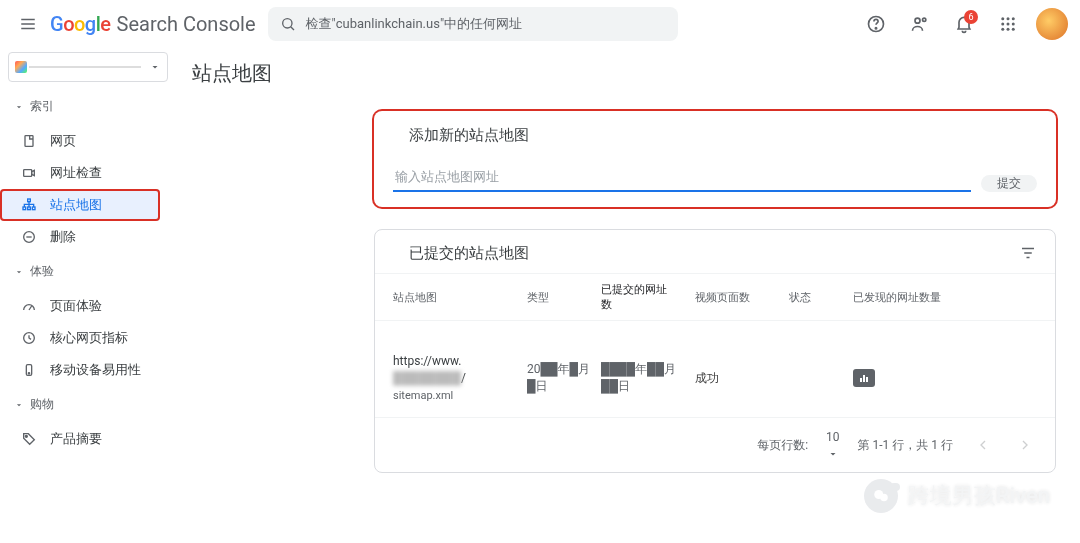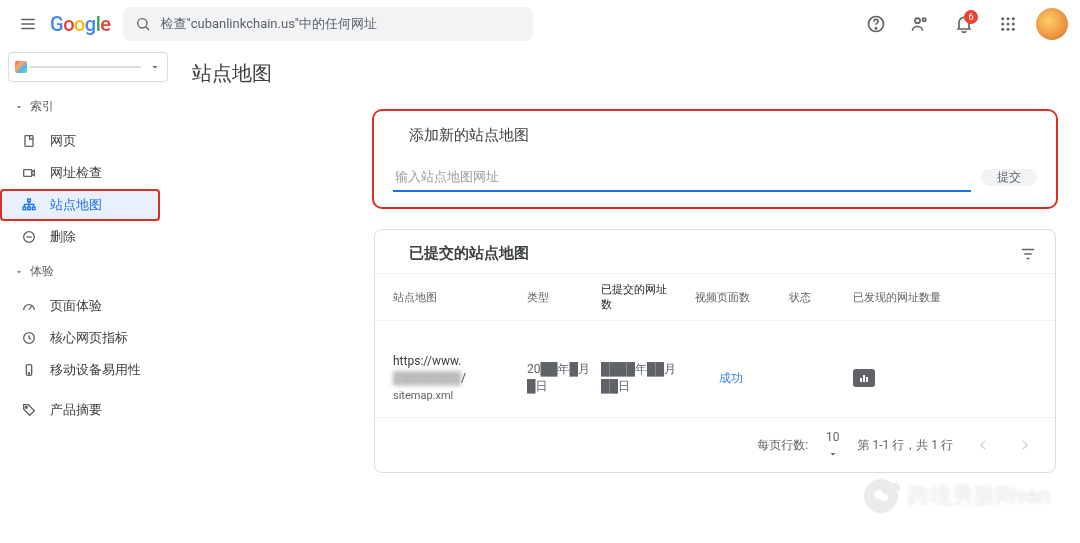--- a/index.html
+++ b/index.html
@@ -38,36 +38,36 @@
   .sb-item.highlight-red { box-shadow: inset 0 0 0 2px #d93025; border-radius:4px; }
 
   
   .main { flex:1; padding:0 24px 0 16px; overflow:auto; }
   .page-title { font-size:20px; color:#3c4043; padding:12px 0 24px 0; }
   .cards-wrap { max-width:880px; margin-left:182px; }
   .card { background:#fff; border:1px solid #dadce0; border-radius:8px; margin-bottom:22px; }
   .card.red-outline { box-shadow: 0 0 0 2px #d93025; border-color:transparent; }
   .card-pad { padding:14px 18px; }
   .card-title { font-size:15px; color:#3c4043;margin-left:16px; }
-  .add-row { display:flex; align-items:center; margin-top:18px; }
+  .add-row { display:flex; align-items:flex-end; margin-top:18px; }
   .add-input { flex:1; border:none; border-bottom:2px solid #1a73e8; font-size:13px; padding:6px 2px; background:transparent; outline:none; }
   .add-input::placeholder { color:#9aa0a6; }
   .submit-btn { width:56px; margin-left:10px; background:#f1f3f4; color:#5f6368; font-size:12px; display:flex; align-items:center; justify-content:center; border-radius:12px; cursor:not-allowed; }
 
-  .card2-head { display:flex; align-items:flex-end; padding:14px 18px 10px 18px;font-weight:bold; }
+  .card2-head { display:flex; align-items:flex-start; padding:14px 18px 10px 18px; }
   .card2-head .filter { margin-left:auto; color:#5f6368; cursor:pointer; }
   .tbl { width:100%; font-size:12px; color:#5f6368; }
   .tbl-row { display:grid; grid-template-columns: 130px 70px 90px 90px 60px 90px 30px; gap:4px; padding:8px 18px; align-items:center; }
   .tbl-row.head { font-size:11px; color:#5f6368; border-top:1px solid #f1f3f4; }
   .tbl-row.head .bold { color:#202124; font-weight:500; display:flex; align-items:center; gap:10px; }
   .tbl-row.data { border-top:1px solid #f1f3f4; padding-top:32px; padding-bottom:14px; }
   .tbl-row .url-cell { line-height:1.4; color:#3c4043; }
   .tbl-row .url-cell .dim { color:#5f6368; font-size:11px; }
   .redact-txt { background:linear-gradient(#fff,#fff),linear-gradient(#eee,#eee); display:inline-block; filter:blur(2px); color:#bbb; }
-  .status-success { color:#3b82f6;margin-left:24px; }
+  .status-success { color:#404040; }
   .chart-pill { width:22px; height:18px; background:#5f6368; border-radius:3px; display:flex; align-items:center; justify-content:center; color:#fff; cursor:pointer; }
 
   .pager { display:flex; align-items:center; justify-content:flex-end; gap:18px; padding:12px 18px; font-size:12px; color:#5f6368; border-top:1px solid #f1f3f4; }
   .pager .sel { display:flex; align-items:center; gap:4px;flex-direction:column; }
   .pager .nv { width:24px; height:24px; display:flex; align-items:center; justify-content:center; cursor:pointer; }
   .pager .nv.dis { opacity:.3; cursor:default; }
 
   
   .watermark { position:absolute; right:30px; bottom:18px; display:flex; align-items:center; gap:10px; color:#f1f3f4; font-size:22px; font-weight:500; opacity:.85; text-shadow:0 0 4px rgba(0,0,0,.15); }
   .wm-logo { width:34px; height:34px; border-radius:50%; background:#e6e8eb; display:flex; align-items:center; justify-content:center; color:#fff; font-size:16px; position:relative; }
@@ -81,20 +81,21 @@
 <div class="root">
 
   <div class="header">
     <div class="hamburger">
       <svg width="18" height="18" viewBox="0 0 24 24" fill="none" stroke="currentColor" stroke-width="2">
           <path d="M3 6h18M3 12h18M3 18h18"></path>
         </svg>
     </div>
     <div class="logo">
       <span class="logo-google"><span class="b">G</span><span class="r">o</span><span class="y">o</span><span class="b">g</span><span class="g">l</span><span class="r">e</span></span>
+      <span class="logo-sc">Search Console</span>
     </div>
     <div class="search-pill">
       <svg width="16" height="16" viewBox="0 0 24 24" fill="none" stroke="currentColor" stroke-width="2">
           <circle cx="11" cy="11" r="7"></circle>
           <path d="M21 21l-5-5"></path>
         </svg>
       <span class="text">检查"cubanlinkchain.us"中的任何网址</span>
     </div>
     <div class="hdr-right">
       <div class="hdr-btn">
@@ -226,20 +227,26 @@
             <span class="ico">
               <svg width="16" height="16" viewBox="0 0 24 24" fill="none" stroke="currentColor" stroke-width="2">
                 <rect x="8" y="4" width="8" height="16" rx="2"></rect>
                 <circle cx="12" cy="17" r="1" fill="currentColor"></circle>
               </svg>
             </span>
             <span>移动设备易用性</span>
           </div>
         </div>
 
+      <div class="sb-heading">
+        <svg width="10" height="10" viewBox="0 0 24 24" fill="currentColor">
+            <path d="M7 10l5 5 5-5z"></path>
+          </svg>
+        <span>购物</span>
+      </div>
       <div class="sb-section" id="sb-shop">
           <div class="sb-item">
             <span class="ico">
               <svg width="16" height="16" viewBox="0 0 24 24" fill="none" stroke="currentColor" stroke-width="2">
                 <path d="M4 4h7l9 9-7 7-9-9z"></path>
                 <circle cx="8" cy="8" r="1.5" fill="currentColor"></circle>
               </svg>
             </span>
             <span>产品摘要</span>
           </div>

